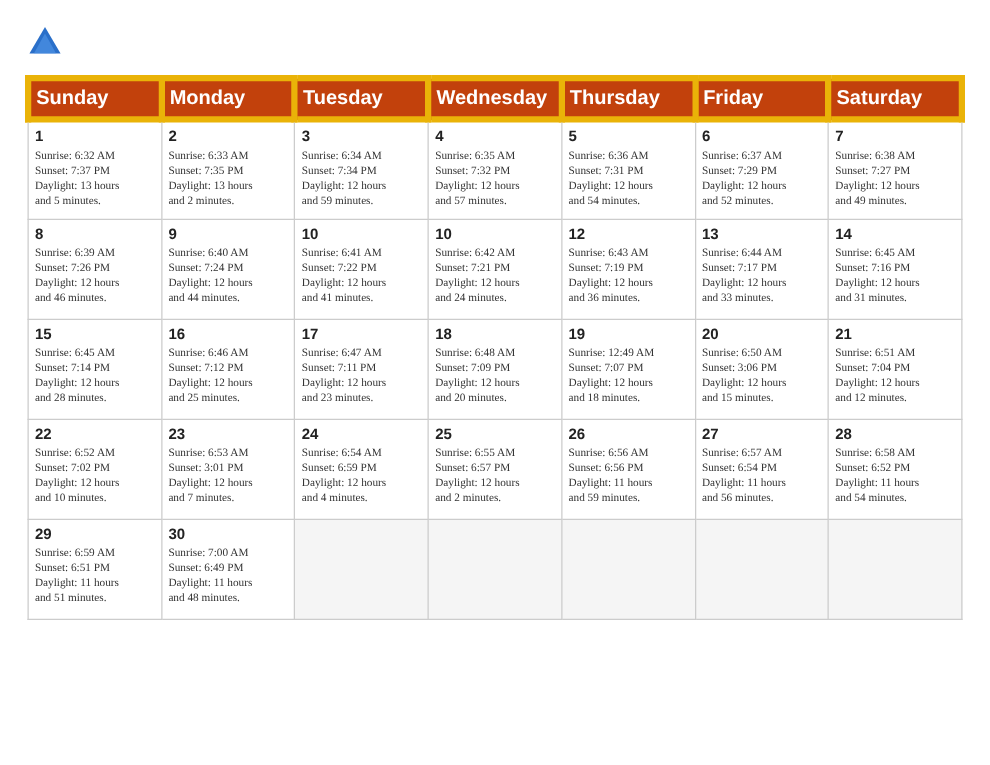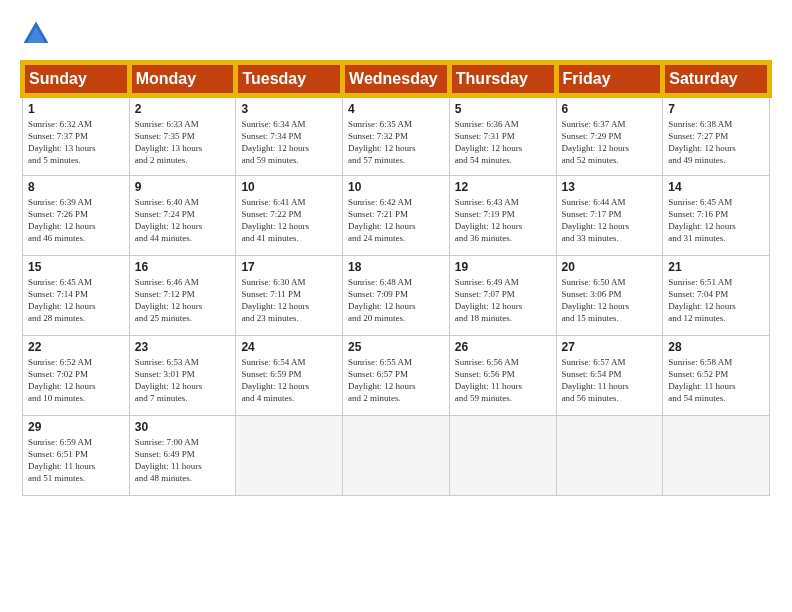--- a/index.html
+++ b/index.html
@@ -199,29 +199,29 @@
           <td>
             <span class="day-num">15</span>
             <div class="day-info"><span>Sunrise: 6:45 AM</span><br><span>Sunset: 7:14 PM</span><br><span>Daylight: 12 hours</span><br><span>and 28 minutes.</span></div>
           </td>
           <td>
             <span class="day-num">16</span>
             <div class="day-info"><span>Sunrise: 6:46 AM</span><br><span>Sunset: 7:12 PM</span><br><span>Daylight: 12 hours</span><br><span>and 25 minutes.</span></div>
           </td>
           <td>
             <span class="day-num">17</span>
-            <div class="day-info"><span>Sunrise: 6:30 AM</span><br><span>Sunset: 7:11 PM</span><br><span>Daylight: 12 hours</span><br><span>and 23 minutes.</span></div>
+            <div class="day-info"><span>Sunrise: 6:47 AM</span><br><span>Sunset: 7:11 PM</span><br><span>Daylight: 12 hours</span><br><span>and 23 minutes.</span></div>
           </td>
           <td>
             <span class="day-num">18</span>
             <div class="day-info"><span>Sunrise: 6:48 AM</span><br><span>Sunset: 7:09 PM</span><br><span>Daylight: 12 hours</span><br><span>and 20 minutes.</span></div>
           </td>
           <td>
             <span class="day-num">19</span>
-            <div class="day-info"><span>Sunrise: 6:49 AM</span><br><span>Sunset: 7:07 PM</span><br><span>Daylight: 12 hours</span><br><span>and 18 minutes.</span></div>
+            <div class="day-info"><span>Sunrise: 12:49 AM</span><br><span>Sunset: 7:07 PM</span><br><span>Daylight: 12 hours</span><br><span>and 18 minutes.</span></div>
           </td>
           <td>
             <span class="day-num">20</span>
             <div class="day-info"><span>Sunrise: 6:50 AM</span><br><span>Sunset: 3:06 PM</span><br><span>Daylight: 12 hours</span><br><span>and 15 minutes.</span></div>
           </td>
           <td>
             <span class="day-num">21</span>
             <div class="day-info"><span>Sunrise: 6:51 AM</span><br><span>Sunset: 7:04 PM</span><br><span>Daylight: 12 hours</span><br><span>and 12 minutes.</span></div>
           </td>
         </tr>

